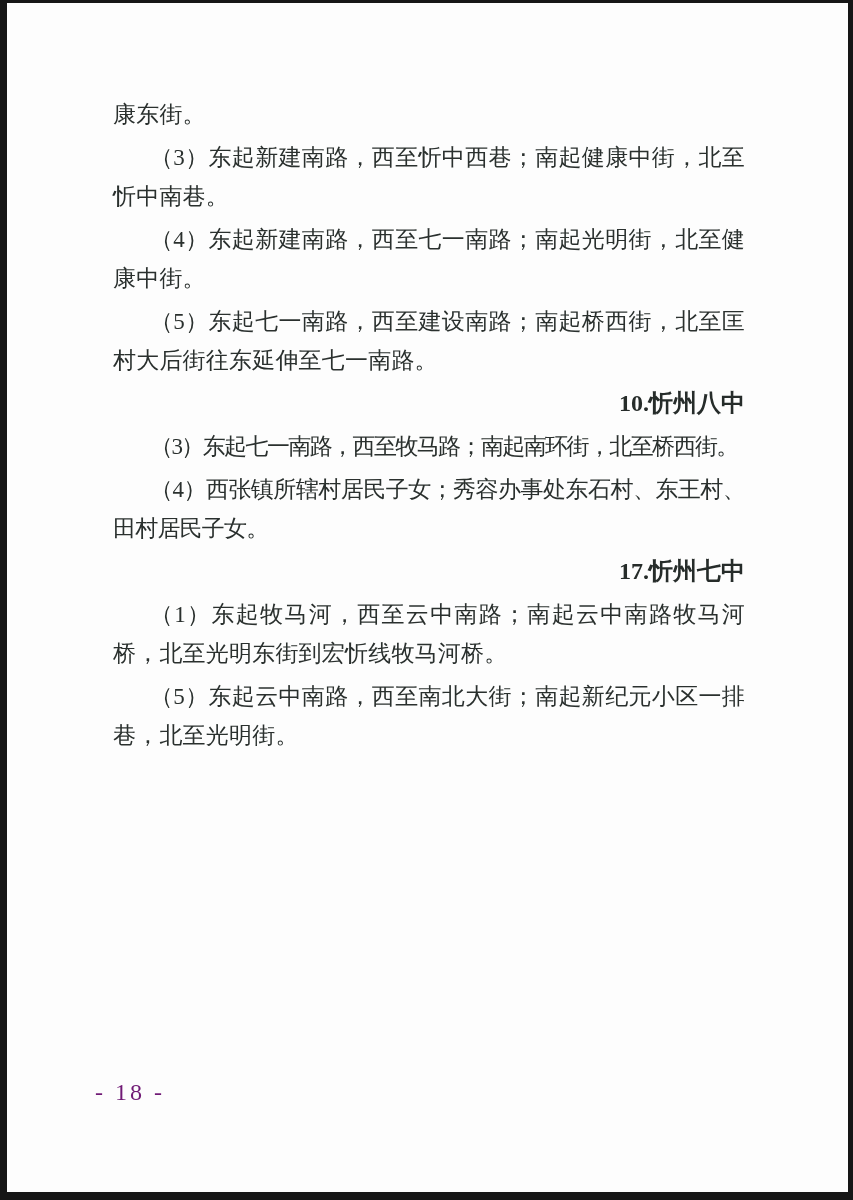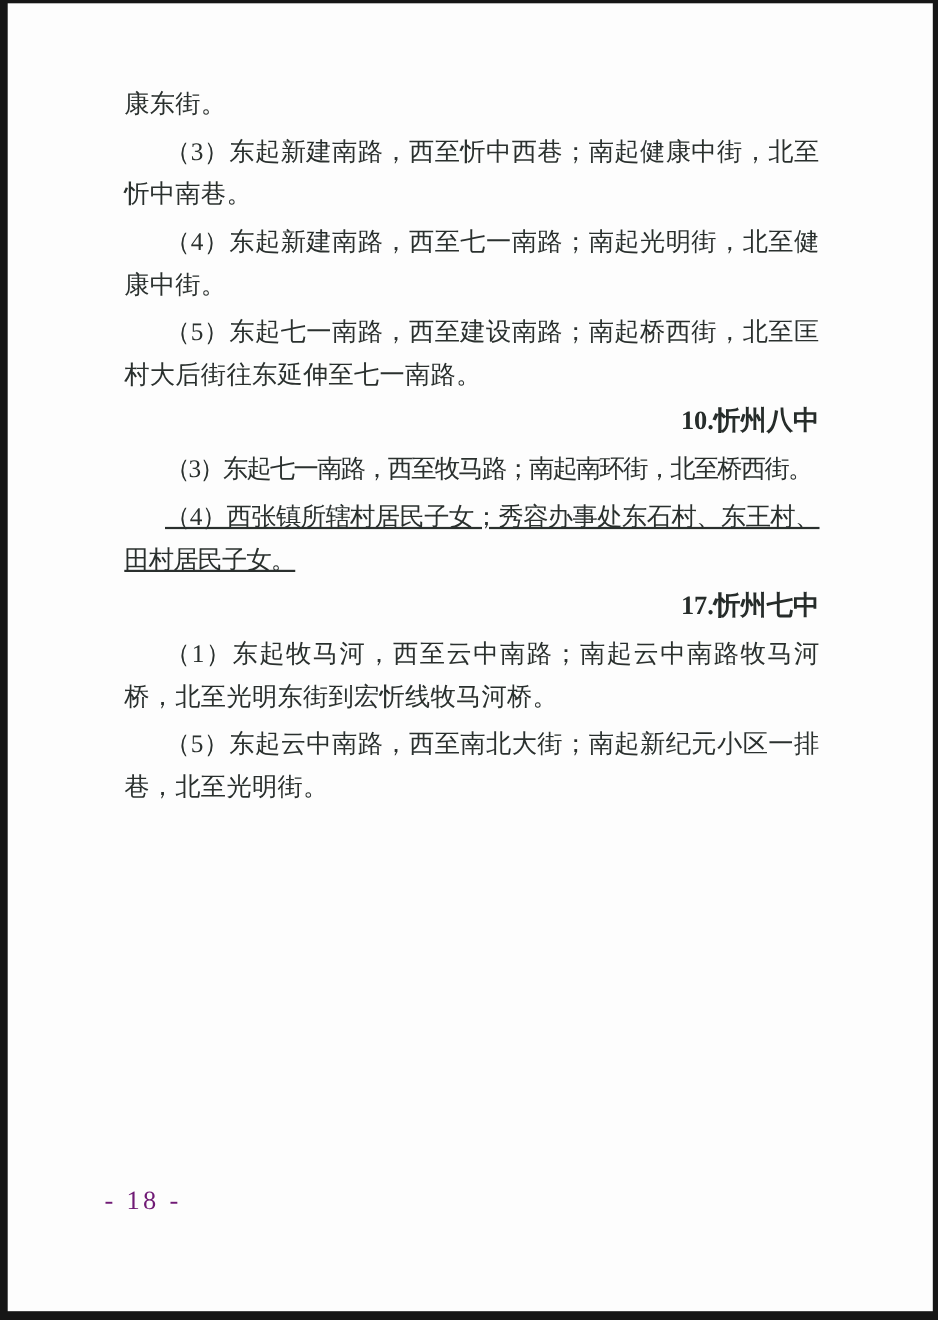--- a/index.html
+++ b/index.html
@@ -18,34 +18,34 @@
     right: 5px;
     bottom: 8px;
     background: #fdfdfd;
     color: #2a302e;
   }
   .content {
     position: absolute;
     top: 0;
     left: 106px;  
     width: 632px;
-    padding-top: 72px;
+    padding-top: 92px;
   }
   .para {
     margin: 0 0 4px 0;
     font-size: 23px;
     line-height: 39px;
     letter-spacing: 0.2px;
     text-align: justify;
     text-justify: inter-character;
     color: #2a302e;
   }
   .p-ind { text-indent: 37px; }
   .tight    { letter-spacing: -1.6px; }
-  .tight-sm { letter-spacing: -0.8px; text-decoration: underline; }
+  .tight-sm { letter-spacing: -0.8px; }
   .h-sec {
     margin: 0 0 4px 0;
     font-size: 24px;
     line-height: 39px;
     font-weight: 700;
     text-indent: 41px;
     color: #262c2a;
     text-align: right;
   }
   .footer {

